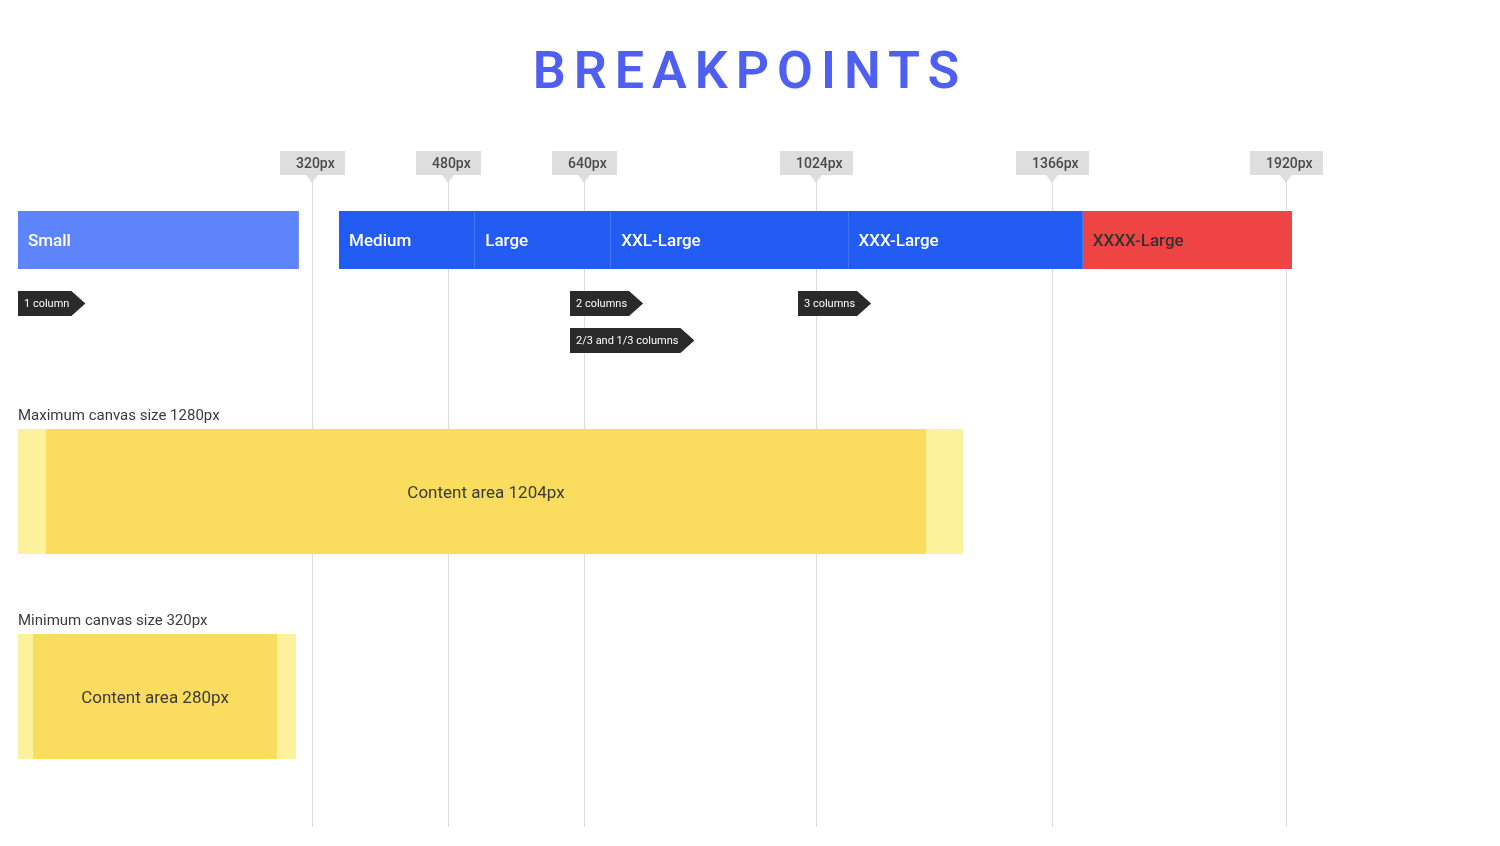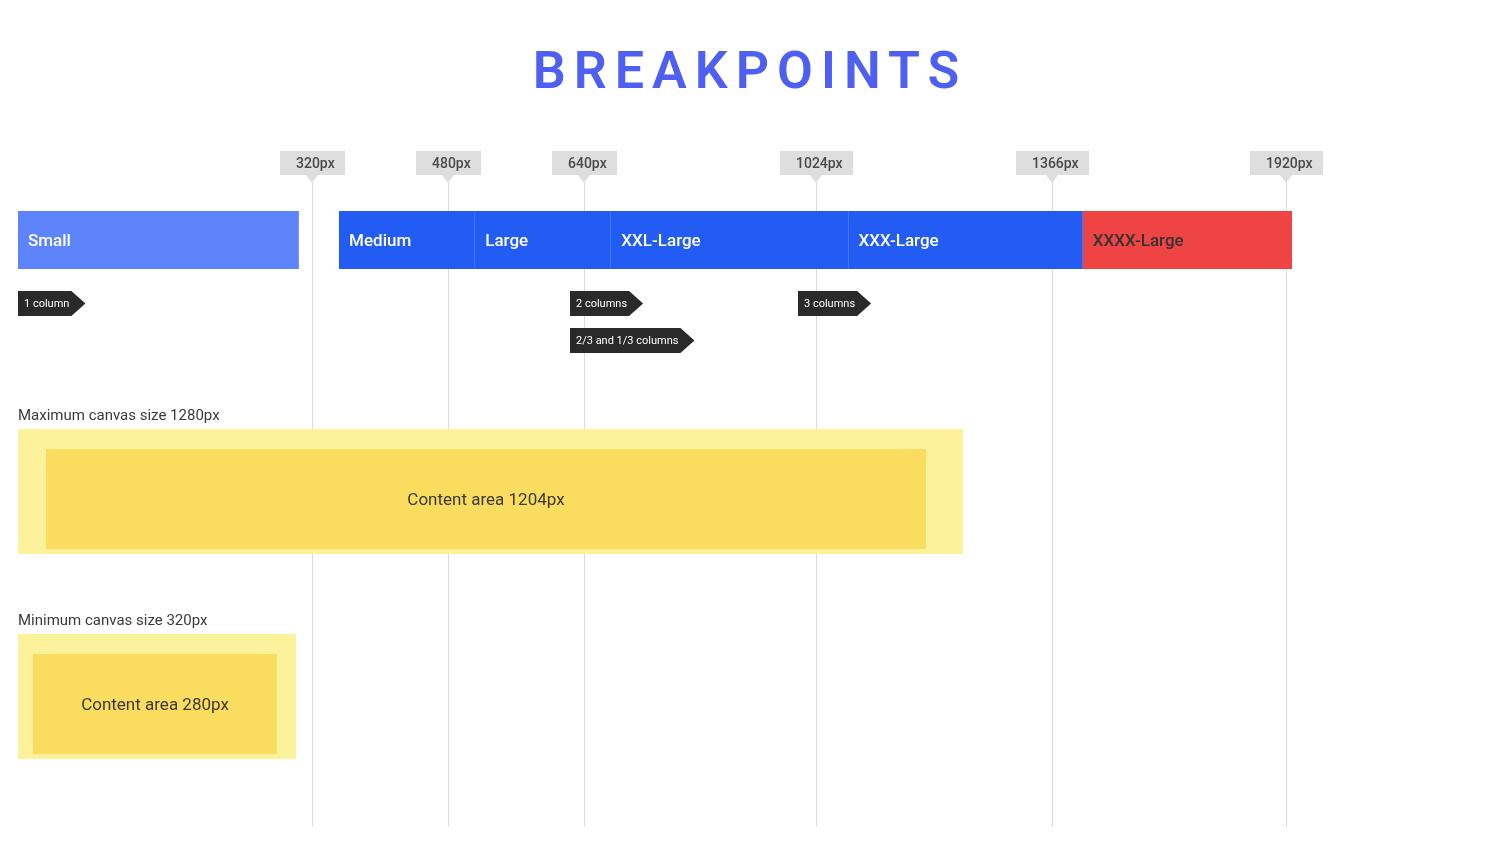--- a/index.html
+++ b/index.html
@@ -92,27 +92,26 @@
     }
     
     .canvas-full {
       position: absolute;
       background: #fcf29c;
       height: 125px;
     }
     .canvas-content {
       position: absolute;
       background: #fadd5e;
-      height: 100px;
+      height: 125px;
       display: flex;
       align-items: center;
       justify-content: center;
       color: #3a3a3a;
       font-size: 17px;
-      margin-top: 20px;
     }
   </style>
 </head>
 <body>
 
 <h1 class="title">BREAKPOINTS</h1>
 
 <div class="diagram">
 
   <div id="markers">

